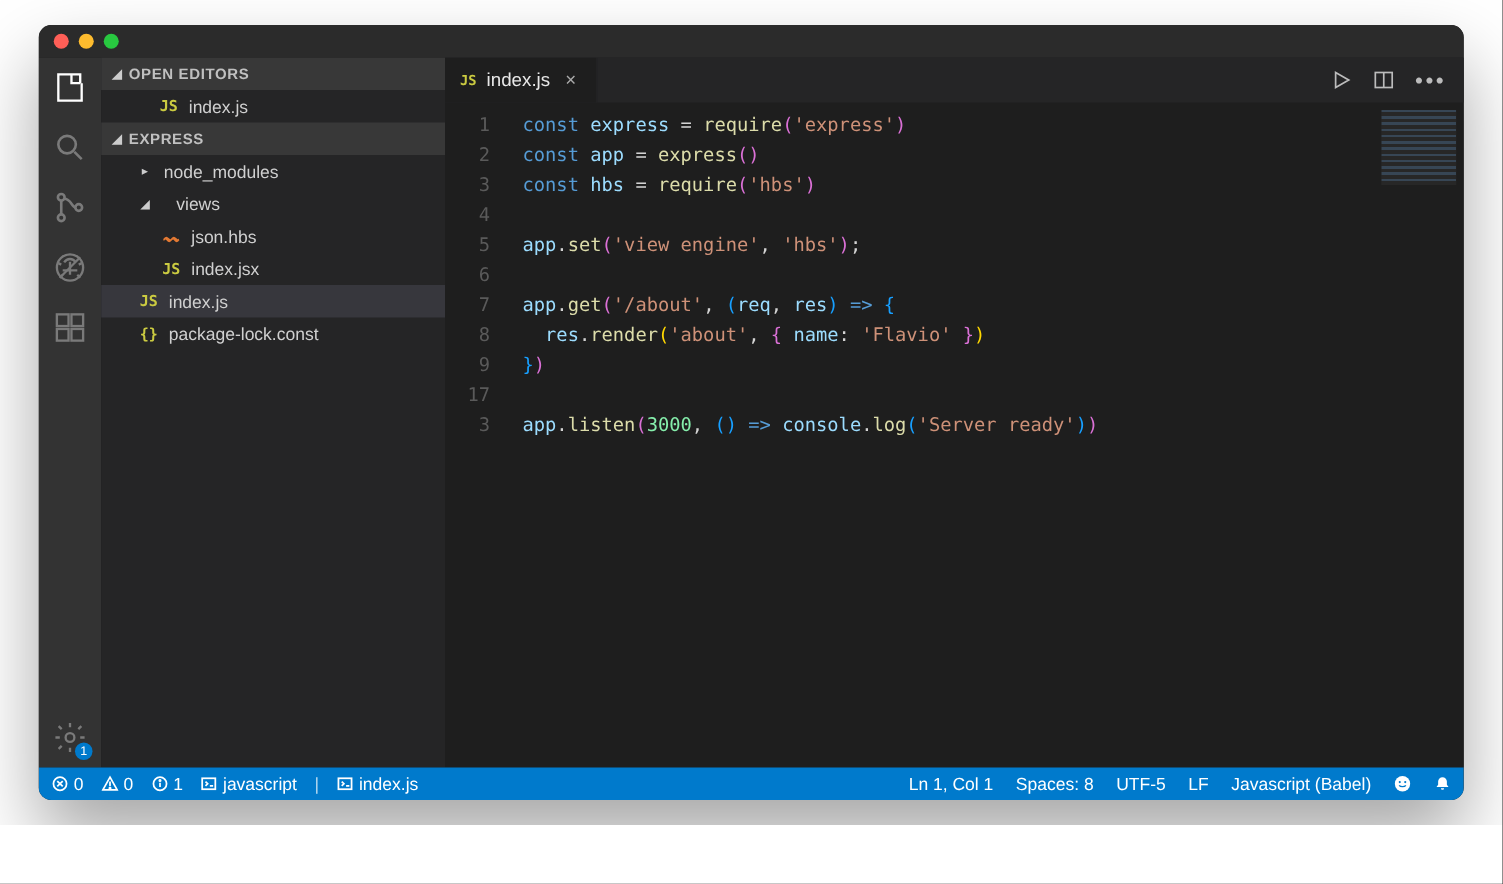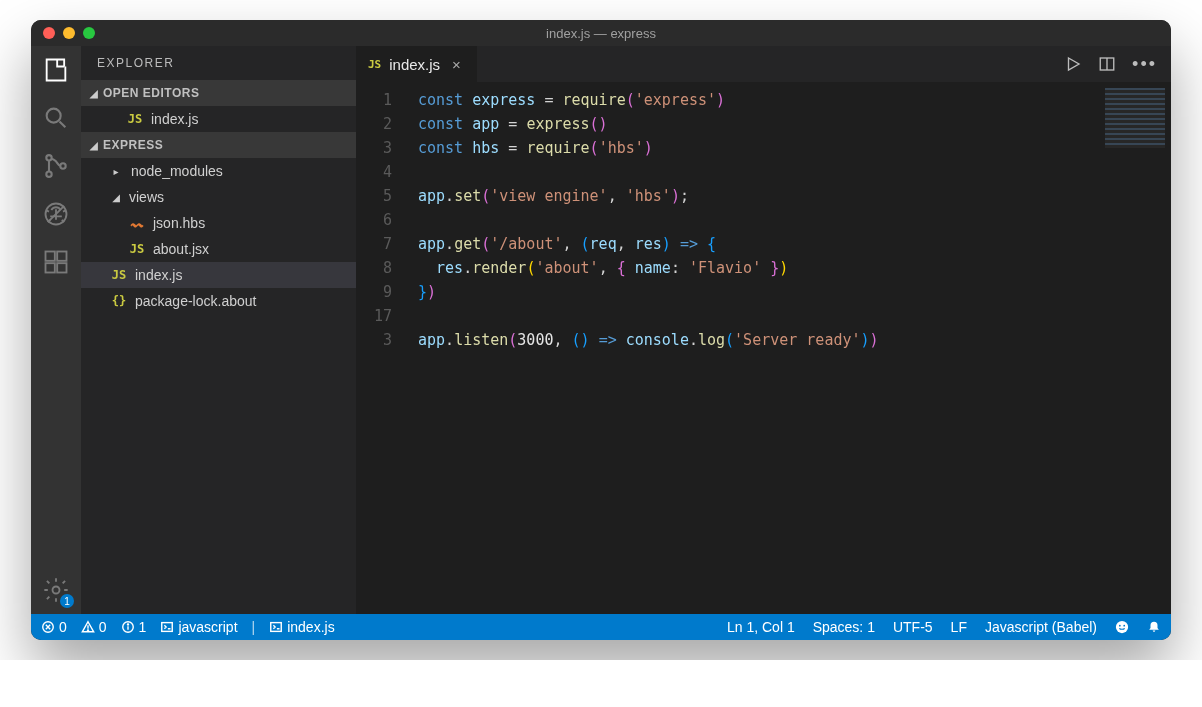--- a/index.html
+++ b/index.html
@@ -109,21 +109,21 @@
         to bottom,
         rgba(100,150,200,0.5) 0 2px, transparent 2px 5px
       );
     mask: linear-gradient(#000,#000);
   } 
   .tok-kw2{ color:#569cd6;} 
   .tok-var{ color:#9cdcfe;}
   .tok-fn{ color:#dcdcaa;}
   .tok-str{ color:#ce9178;}
   .tok-op{ color:#d4d4d4;}
-  .tok-num{ color:#e5e5e5;}
+  .tok-num{ color:#86efac;}
   .tok-par{ color:#da70d6;}
   .tok-par2{ color:#179fff;}
   .tok-par3{ color:#ffd700;}
 
   .statusbar{
     height:26px; background:#007acc; color:#fff;
     display:flex; align-items:center; font-size:14px; padding:0 10px;
     gap:14px; flex-shrink:0;
   }
   .statusbar .left{ display:flex; align-items:center; gap:14px; }
@@ -135,21 +135,20 @@
 </head>
 <body>
 
 <div class="window">
   <div class="titlebar">
     <div class="traffic">
       <div class="tl red"></div>
       <div class="tl yel"></div>
       <div class="tl grn"></div>
     </div>
-    <div class="title">index.js — express</div>
   </div>
 
   <div class="body">
     <div class="activity">
       <div class="top">
         <div class="act-icon active">
           <svg viewBox="0 0 24 24" fill="none" stroke="currentColor" stroke-width="1.6">
               <path d="M13 3h6v6M13 3l-9 0v18h16V9"></path>
               <path d="M13 3v6h6"></path>
             </svg>
@@ -189,21 +188,20 @@
           <svg viewBox="0 0 24 24" fill="none" stroke="currentColor" stroke-width="1.6">
               <circle cx="12" cy="12" r="3"></circle>
               <path d="M12 2v3M12 19v3M4.2 4.2l2.1 2.1M17.7 17.7l2.1 2.1M2 12h3M19 12h3M4.2 19.8l2.1-2.1M17.7 6.3l2.1-2.1"></path>
             </svg>
           <span class="badge">1</span>
         </div>
       </div>
     </div>
 
     <div class="sidebar">
-      <div class="sb-header">EXPLORER</div>
       <div class="sb-section-hdr shade">
         <span class="chev">◢</span>
         <span>OPEN EDITORS</span>
       </div>
       <div id="open-editors">
           <div class="tree-row" style="padding-left: 44px;">
             <span class="fileicon ic-js">JS</span>
             <span style="margin-left:6px">index.js</span>
           </div>
         </div>
@@ -211,37 +209,37 @@
         <span class="chev">◢</span>
         <span>EXPRESS</span>
       </div>
       <div id="file-tree">
           <div class="tree-row" style="padding-left: 28px;">
             <span class="chev">▸</span>
             <span style="margin-left:6px">node_modules</span>
           </div>
           <div class="tree-row" style="padding-left: 28px;">
             <span class="chev">◢</span>
-            <span style="margin-left:4px">views</span>
+            <span style="margin-left:16px">views</span>
           </div>
           <div class="tree-row" style="padding-left: 46px;">
             <span class="fileicon ic-hb">〰</span>
             <span style="margin-left:6px">json.hbs</span>
           </div>
           <div class="tree-row" style="padding-left: 46px;">
             <span class="fileicon ic-jsx">JS</span>
-            <span style="margin-left:6px">about.jsx</span>
+            <span style="margin-left:6px">index.jsx</span>
           </div>
           <div class="tree-row sel" style="padding-left: 28px;">
             <span class="fileicon ic-js">JS</span>
             <span style="margin-left:6px">index.js</span>
           </div>
           <div class="tree-row" style="padding-left: 28px;">
             <span class="fileicon ic-json">{}</span>
-            <span style="margin-left:6px">package-lock.about</span>
+            <span style="margin-left:6px">package-lock.const</span>
           </div>
         </div>
     </div>
 
     <div class="editor">
       <div class="tabs">
         <div class="tab">
           <span class="fileicon ic-js">JS</span>
           <span>index.js</span>
           <span class="close">×</span>
@@ -317,21 +315,21 @@
       <span class="sb-item">
         <svg viewBox="0 0 16 16" fill="none" stroke="currentColor" stroke-width="1.6">
             <rect x="2" y="3" width="12" height="10"></rect>
             <path d="M5 6l2 2-2 2M9 10h3"></path>
           </svg>
         <span>index.js</span>
       </span>
     </div>
     <div class="right">
       <span class="sb-item">Ln 1, Col 1</span>
-      <span class="sb-item">Spaces: 1</span>
+      <span class="sb-item">Spaces: 8</span>
       <span class="sb-item">UTF-5</span>
       <span class="sb-item">LF</span>
       <span class="sb-item">Javascript (Babel)</span>
       <span class="sb-item">
         <svg viewBox="0 0 16 16" fill="currentColor">
             <circle cx="8" cy="8" r="7"></circle>
             <circle cx="5.5" cy="6.5" r="1" fill="#007acc"></circle>
             <circle cx="10.5" cy="6.5" r="1" fill="#007acc"></circle>
             <path d="M5 9.5c1 1.5 5 1.5 6 0" stroke="#007acc" stroke-width="1.3" fill="none"></path>
           </svg>

